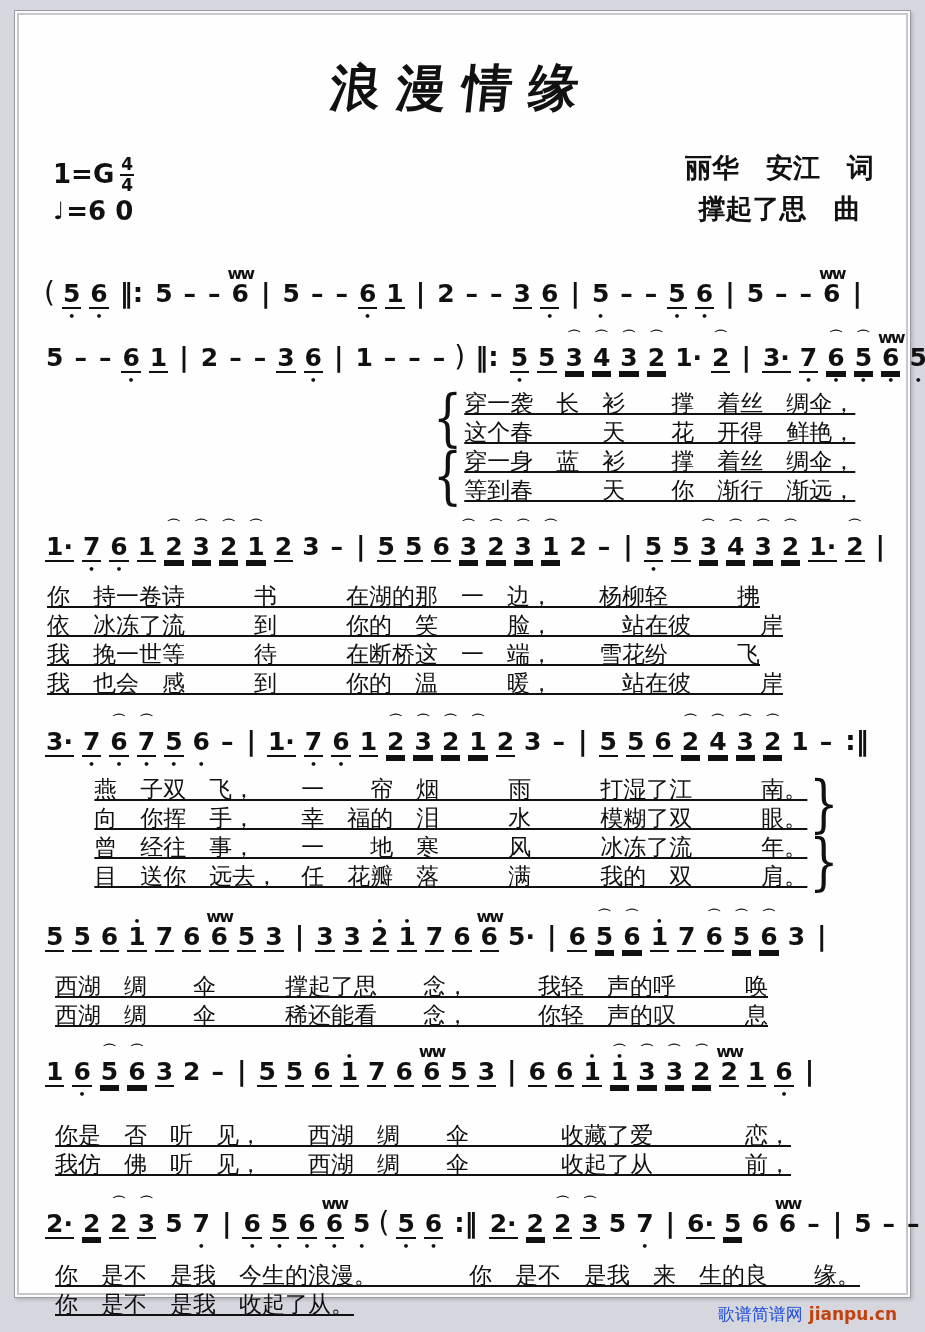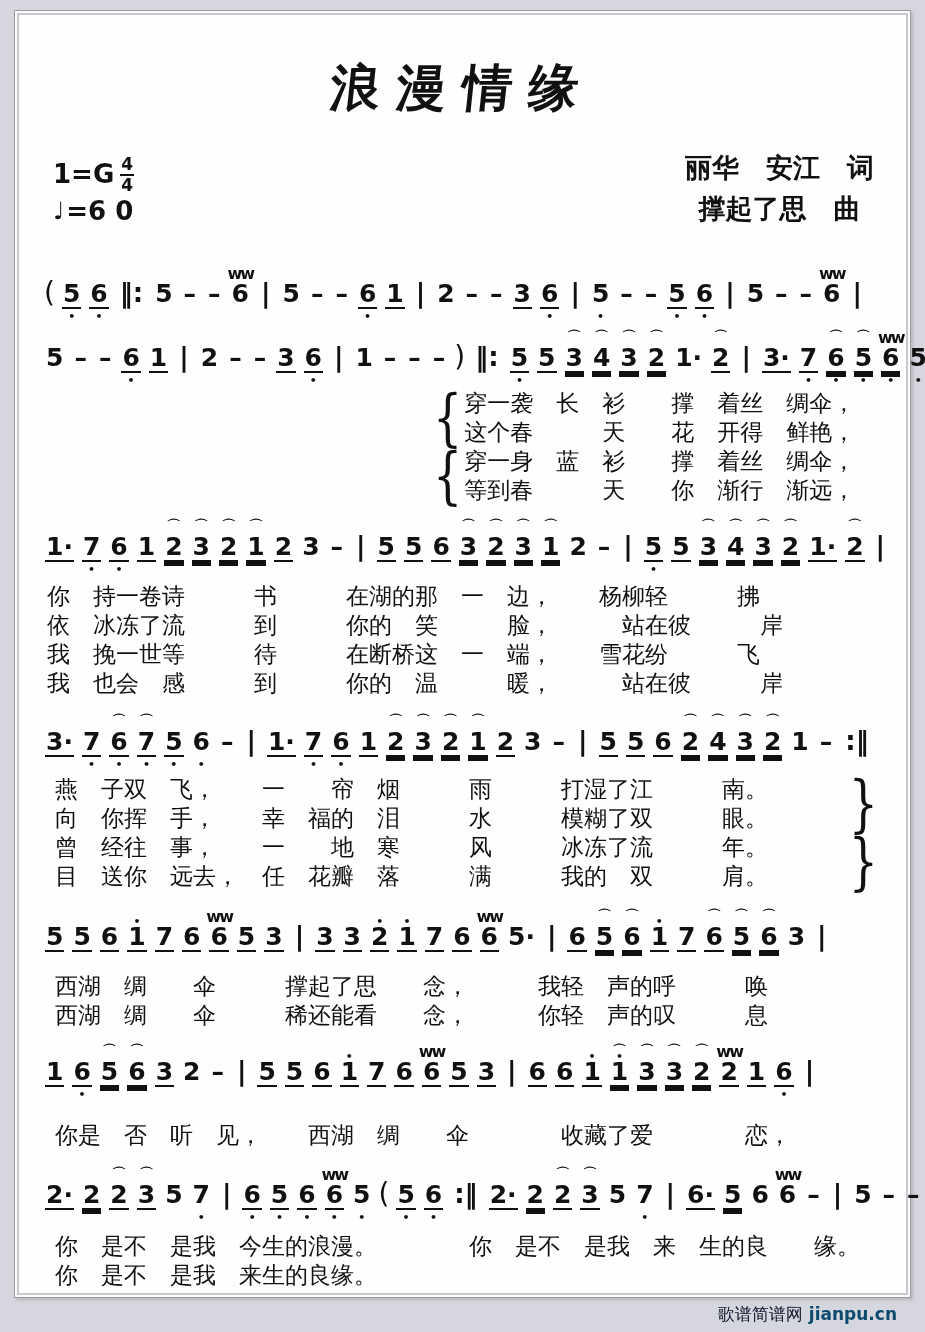--- a/index.html
+++ b/index.html
@@ -48,37 +48,37 @@
   .dash{display:inline-block;margin:0 6px;font-weight:bold;}
   .ml-1{margin-top:2px;}
   .ml-2{margin-top:0px;}
   .ml-3{margin-top:8px;}
   .ml-4{margin-top:10px;}
   .ml-5{margin-top:12px;}
   .ml-6{margin-top:8px;}
   .ml-7{margin-top:10px;}
   
   .lyrics{font-size:23px;line-height:29px;font-family:"DejaVu Serif","Liberation Serif",serif;}
-  .lyr-line{white-space:pre;}
+  .lyr-line{white-space:pre;text-decoration:underline;}
   .pair{display:flex;align-items:center;}
   .pair .brace{font-size:46px;font-weight:normal;transform:scaleY(1.35);font-family:"DejaVu Serif",serif;padding:0 2px;}
-  .brace-right{justify-content:space-between;padding-right:4px;}
+  .brace-right{justify-content:center;padding-right:4px;}
   .lb-1{margin:2px 0 0 390px;}
   .lb-2{margin:6px 0 0 6px;}
   .lb-3{margin:4px 0 0 14px;}
   .lb-4{margin:6px 0 0 14px;}
   .lb-5{margin:20px 0 0 14px;}
   .lb-6{margin:8px 0 0 14px;}
   
   .footer{
     position:absolute;right:28px;bottom:6px;font-size:17px;
     font-family:"DejaVu Sans",sans-serif;
   }
-  .site-name{color:#0f172a;}
-  .site-url{color:#0c4a6e;font-weight:bold;margin-left:6px;}
+  .site-name{color:#1d4ed8;}
+  .site-url{color:#c2410c;font-weight:bold;margin-left:6px;}
 </style>
 </head>
 <body>
 
 <div class="page">
 
   <div class="title">浪漫情缘</div>
 
   <div class="hdr-row">
     <div class="keyblock">
@@ -154,26 +154,27 @@
 
   <div class="lyrics lb-4">
       <div class="lyr-line">西湖　绸　　伞　　　撑起了思　　念，　　　我轻　声的呼　　　唤</div>
       <div class="lyr-line">西湖　绸　　伞　　　稀还能看　　念，　　　你轻　声的叹　　　息</div>
     </div>
 
   <div class="m-line ml-6"><span class="tk"><span class="num u1">1</span></span><span class="tk"><span class="num u1">6</span><span class="bdot">•</span></span><span class="tk"><span class="top">⌒</span><span class="num u2">5</span></span><span class="tk"><span class="top">⌒</span><span class="num u2">6</span></span><span class="tk"><span class="num u1">3</span></span><span class="tk"><span class="num">2</span></span><span class="dash">–</span><span class="bar">|</span><span class="tk"><span class="num u1">5</span></span><span class="tk"><span class="num u1">5</span></span><span class="tk"><span class="num u1">6</span></span><span class="tk"><span class="odot">•</span><span class="num u1">1</span></span><span class="tk"><span class="num u1">7</span></span><span class="tk"><span class="num u1">6</span></span><span class="tk"><span class="top trem">ww</span><span class="num u1">6</span></span><span class="tk"><span class="num u1">5</span></span><span class="tk"><span class="num u1">3</span></span><span class="bar">|</span><span class="tk"><span class="num u1">6</span></span><span class="tk"><span class="num u1">6</span></span><span class="tk"><span class="odot">•</span><span class="num u1">1</span></span><span class="tk"><span class="top">⌒</span><span class="odot">•</span><span class="num u2">1</span></span><span class="tk"><span class="top">⌒</span><span class="num u2">3</span></span><span class="tk"><span class="top">⌒</span><span class="num u2">3</span></span><span class="tk"><span class="top">⌒</span><span class="num u2">2</span></span><span class="tk"><span class="top trem">ww</span><span class="num u1">2</span></span><span class="tk"><span class="num u1">1</span></span><span class="tk"><span class="num u1">6</span><span class="bdot">•</span></span><span class="bar">|</span></div>
 
   <div class="lyrics lb-5">
       <div class="lyr-line">你是　否　听　见，　　西湖　绸　　伞　　　　收藏了爱　　　　恋，</div>
+      <div class="lyr-line">我仿　佛　听　见，　　西湖　绸　　伞　　　　收起了从　　　　前，</div>
     </div>
 
   <div class="m-line ml-7"><span class="tk"><span class="num u1">2·</span></span><span class="tk"><span class="num u2">2</span></span><span class="tk"><span class="top">⌒</span><span class="num u1">2</span></span><span class="tk"><span class="top">⌒</span><span class="num u1">3</span></span><span class="tk"><span class="num">5</span></span><span class="tk"><span class="num">7</span><span class="bdot">•</span></span><span class="bar">|</span><span class="tk"><span class="num u1">6</span><span class="bdot">•</span></span><span class="tk"><span class="num u1">5</span><span class="bdot">•</span></span><span class="tk"><span class="num u1">6</span><span class="bdot">•</span></span><span class="tk"><span class="top trem">ww</span><span class="num u1">6</span><span class="bdot">•</span></span><span class="tk"><span class="num">5</span><span class="bdot">•</span></span><span class="paren">(</span><span class="tk"><span class="num u1">5</span><span class="bdot">•</span></span><span class="tk"><span class="num u1">6</span><span class="bdot">•</span></span><span class="bar">:‖</span><span class="tk"><span class="num u1">2·</span></span><span class="tk"><span class="num u2">2</span></span><span class="tk"><span class="top">⌒</span><span class="num u1">2</span></span><span class="tk"><span class="top">⌒</span><span class="num u1">3</span></span><span class="tk"><span class="num">5</span></span><span class="tk"><span class="num">7</span><span class="bdot">•</span></span><span class="bar">|</span><span class="tk"><span class="num u1">6·</span></span><span class="tk"><span class="num u2">5</span></span><span class="tk"><span class="num">6</span></span><span class="tk"><span class="top trem">ww</span><span class="num">6</span></span><span class="dash">–</span><span class="bar">|</span><span class="tk"><span class="num">5</span></span><span class="dash">–</span><span class="dash">–</span></div>
 
   <div class="lyrics lb-6">
       <div class="lyr-line">你　是不　是我　今生的浪漫。　　　　你　是不　是我　来　生的良　　缘。</div>
-      <div class="lyr-line">你　是不　是我　来生的良缘。</div>
+      <div class="lyr-line">你　是不　是我　收起了从。</div>
     </div>
 
 </div>
 
 <div class="footer">
   <span class="site-name">歌谱简谱网</span><span class="site-url">jianpu.cn</span>
 </div>
 
 </body></html>

